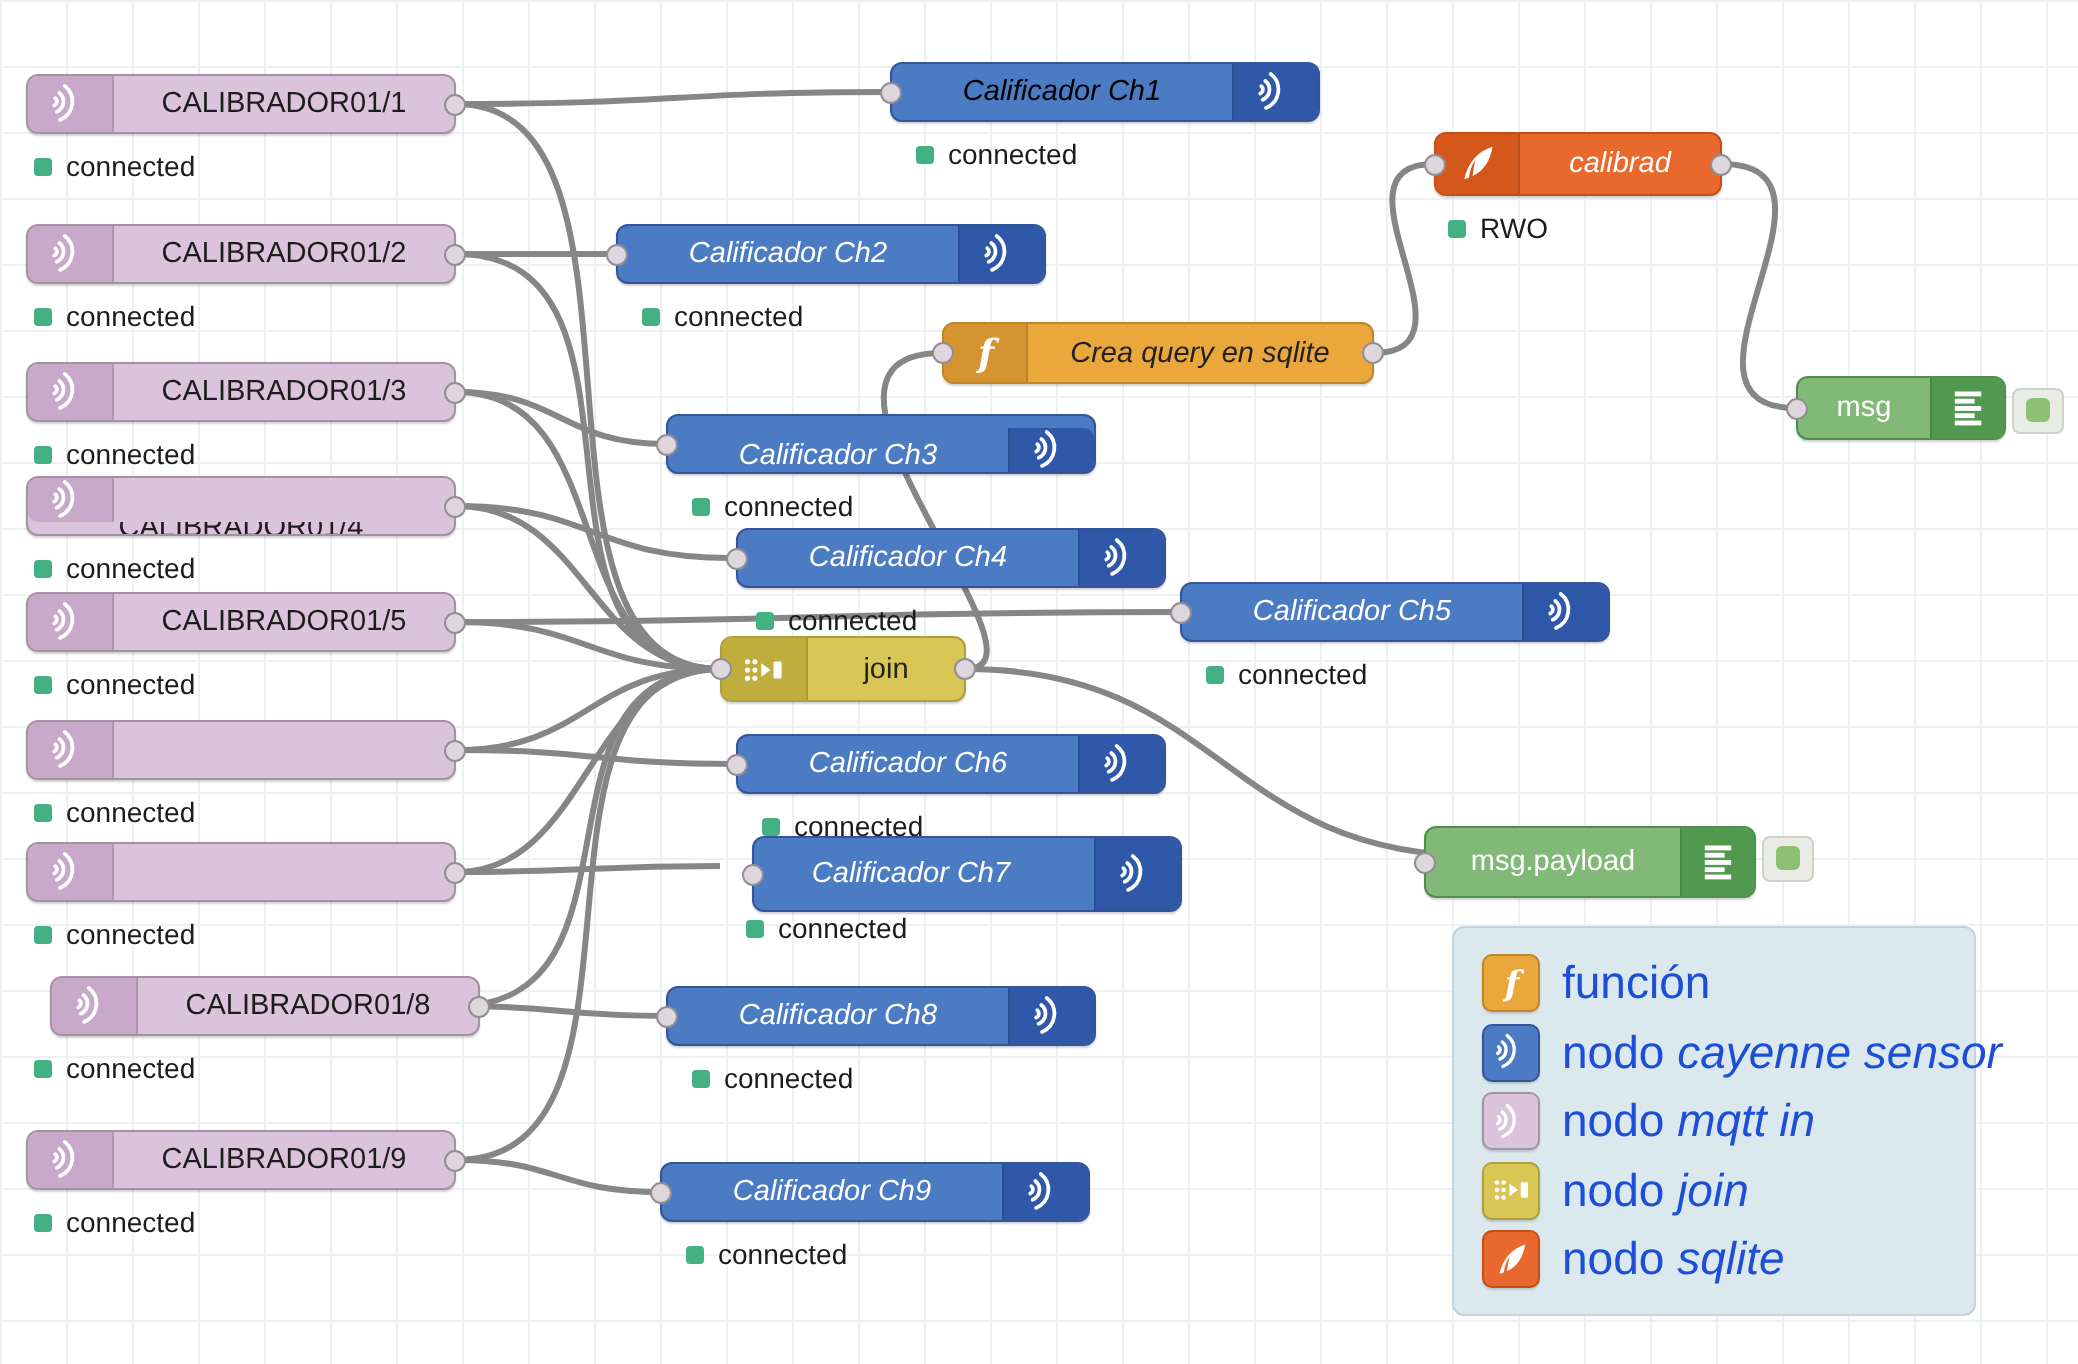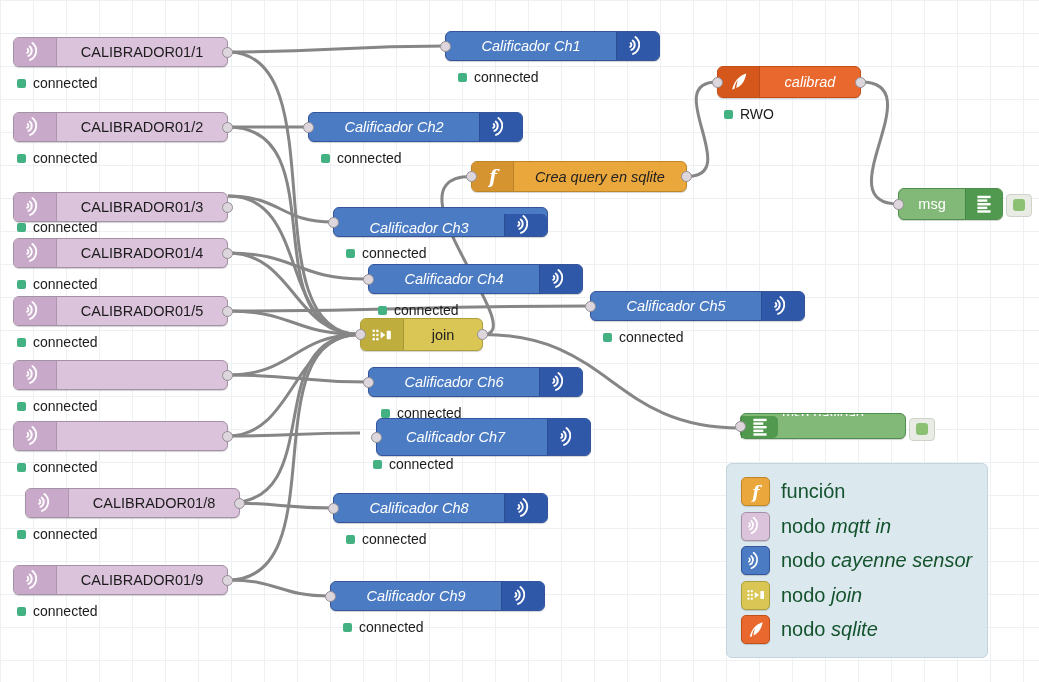--- a/index.html
+++ b/index.html
@@ -45,21 +45,21 @@
   #legend{
     position:absolute;z-index:4;border-radius:6px;border:1px solid #c2d4dc;background:#dbe8ee;
     box-sizing:border-box;padding:11px 14px;display:flex;flex-direction:column;justify-content:space-between;
   }
   .legend-row{display:flex;align-items:center;gap:11px;height:33px;}
   .legend-icon{
     width:27px;height:27px;border-radius:5px;display:flex;align-items:center;justify-content:center;
     box-shadow:0 1px 1px rgba(0,0,0,0.15);flex:0 0 auto;
   }
   .legend-icon svg{width:20px;height:20px;}
-  .legend-label{font-size:20px;color:#14532d;white-space:nowrap;}
+  .legend-label{font-size:23px;color:#1d4ed8;white-space:nowrap;}
   .legend-label .nm.it{font-style:italic;}
 </style>
 </head>
 <body>
 
 <div id="canvas">
   <svg id="wire-layer" width="1039" height="682" xmlns="http://www.w3.org/2000/svg">
       <path d="M228,52 C336.5,52 336.5,46 445,46" class="wire" stroke="#868686"></path>
       <path d="M228,127 C268,127 268,127 308,127" class="wire" stroke="#868686"></path>
       <path d="M228,196 C280.5,196 280.5,222 333,222" class="wire" stroke="#868686"></path>
@@ -181,34 +181,34 @@
             <g fill="none" stroke="#fff" stroke-width="1.7" stroke-linecap="round" transform="rotate(8 10 10)">
               <path d="M3 8.3 A2 2 0 0 1 3 11.7"></path>
               <path d="M4.5 5.7 A5 5 0 0 1 4.5 14.3"></path>
               <path d="M6.5 2.2 A9 9 0 0 1 6.5 17.8"></path>
             </g>
           </svg>
         </span>
         <span class="node-label" style="color: rgb(28, 28, 28);">CALIBRADOR01/2</span>
         <span class="port out"></span>
       </div>
-      <div class="node" style="left: 13px; top: 181px; width: 215px; height: 30px; background: rgb(220, 195, 220); border-color: rgb(165, 145, 165); margin-top: 11px;">
+      <div class="node" style="left: 13px; top: 181px; width: 215px; height: 30px; background: rgb(220, 195, 220); border-color: rgb(165, 145, 165);">
         <span class="icon-region left" style="width: 42px; background: rgb(201, 169, 201);">
           <svg viewBox="0 0 20 20">
             <g fill="none" stroke="#fff" stroke-width="1.7" stroke-linecap="round" transform="rotate(8 10 10)">
               <path d="M3 8.3 A2 2 0 0 1 3 11.7"></path>
               <path d="M4.5 5.7 A5 5 0 0 1 4.5 14.3"></path>
               <path d="M6.5 2.2 A9 9 0 0 1 6.5 17.8"></path>
             </g>
           </svg>
         </span>
         <span class="node-label" style="color: rgb(28, 28, 28);">CALIBRADOR01/3</span>
         <span class="port out"></span>
       </div>
-      <div class="node" style="left: 13px; top: 238px; width: 215px; height: 30px; background: rgb(220, 195, 220); border-color: rgb(165, 145, 165);">
+      <div class="node" style="left: 13px; top: 238px; width: 215px; height: 30px; background: rgb(220, 195, 220); border-color: rgb(165, 145, 165); flex-direction: column;">
         <span class="icon-region left" style="width: 42px; background: rgb(201, 169, 201);">
           <svg viewBox="0 0 20 20">
             <g fill="none" stroke="#fff" stroke-width="1.7" stroke-linecap="round" transform="rotate(8 10 10)">
               <path d="M3 8.3 A2 2 0 0 1 3 11.7"></path>
               <path d="M4.5 5.7 A5 5 0 0 1 4.5 14.3"></path>
               <path d="M6.5 2.2 A9 9 0 0 1 6.5 17.8"></path>
             </g>
           </svg>
         </span>
         <span class="node-label" style="color: rgb(28, 28, 28);">CALIBRADOR01/4</span>
@@ -272,21 +272,21 @@
               <path d="M3 8.3 A2 2 0 0 1 3 11.7"></path>
               <path d="M4.5 5.7 A5 5 0 0 1 4.5 14.3"></path>
               <path d="M6.5 2.2 A9 9 0 0 1 6.5 17.8"></path>
             </g>
           </svg>
         </span>
         <span class="node-label" style="color: rgb(28, 28, 28);">CALIBRADOR01/9</span>
         <span class="port out"></span>
       </div>
       <div class="node" style="left: 445px; top: 31px; width: 215px; height: 30px; background: rgb(75, 123, 194); border-color: rgb(52, 84, 156);">
-        <span class="node-label italic" style="color: #ffffff;">Calificador Ch1</span>
+        <span class="node-label italic" style="color: #000000;">Calificador Ch1</span>
         <span class="icon-region right" style="width: 42px; background: rgb(48, 88, 168);">
           <svg viewBox="0 0 20 20">
             <g fill="none" stroke="#fff" stroke-width="1.7" stroke-linecap="round" transform="rotate(8 10 10)">
               <path d="M3 8.3 A2 2 0 0 1 3 11.7"></path>
               <path d="M4.5 5.7 A5 5 0 0 1 4.5 14.3"></path>
               <path d="M6.5 2.2 A9 9 0 0 1 6.5 17.8"></path>
             </g>
           </svg>
         </span>
         <span class="port in"></span>
@@ -445,21 +445,21 @@
               <rect x="4" y="12.4" width="9" height="2.2"></rect>
               <rect x="4" y="15.7" width="12" height="2.2"></rect>
             </g>
           </svg>
         </span>
         <span class="port in"></span>
         <span class="toggle" style="top: 4.5px;">
           <span class="sq"></span>
         </span>
       </div>
-      <div class="node" style="left: 740px; top: 413px; width: 166px; height: 26px; background: rgb(130, 184, 120); border-color: rgb(77, 143, 75); flex-direction: column;">
+      <div class="node" style="left: 712px; top: 413px; width: 166px; height: 36px; background: rgb(130, 184, 120); border-color: rgb(77, 143, 75);">
         <span class="node-label" style="color: rgb(255, 255, 255);">msg.payload</span>
         <span class="icon-region right" style="width: 36px; background: rgb(81, 153, 79);">
           <svg viewBox="0 0 20 20">
             <g fill="#fff">
               <rect x="4" y="2.5" width="12" height="2.2"></rect>
               <rect x="4" y="5.8" width="9" height="2.2"></rect>
               <rect x="4" y="9.1" width="12" height="2.2"></rect>
               <rect x="4" y="12.4" width="9" height="2.2"></rect>
               <rect x="4" y="15.7" width="12" height="2.2"></rect>
             </g>
@@ -474,42 +474,42 @@
   <div id="legend" style="left: 726px; top: 463px; width: 262px; height: 195px;">
       <div class="legend-row">
         <span class="legend-icon" style="background: rgb(234, 167, 60); border: 1px solid rgb(191, 134, 40);">
           <svg viewBox="0 0 20 20">
             <text x="10" y="15.5" text-anchor="middle" font-family="DejaVu Serif, serif" font-style="italic" font-weight="bold" font-size="17" fill="#fff">f</text>
           </svg>
         </span>
         <span class="legend-label"><span class="pre"></span><span class="nm">función</span></span>
       </div>
       <div class="legend-row">
+        <span class="legend-icon" style="background: rgb(75, 123, 194); border: 1px solid rgb(52, 84, 156);">
+          <svg viewBox="0 0 20 20">
+            <g fill="none" stroke="#fff" stroke-width="1.7" stroke-linecap="round" transform="rotate(8 10 10)">
+              <path d="M3 8.3 A2 2 0 0 1 3 11.7"></path>
+              <path d="M4.5 5.7 A5 5 0 0 1 4.5 14.3"></path>
+              <path d="M6.5 2.2 A9 9 0 0 1 6.5 17.8"></path>
+            </g>
+          </svg>
+        </span>
+        <span class="legend-label"><span class="pre">nodo </span><span class="nm it">cayenne sensor</span></span>
+      </div>
+      <div class="legend-row">
         <span class="legend-icon" style="background: rgb(220, 195, 220); border: 1px solid rgb(165, 145, 165);">
           <svg viewBox="0 0 20 20">
             <g fill="none" stroke="#fff" stroke-width="1.7" stroke-linecap="round" transform="rotate(8 10 10)">
               <path d="M3 8.3 A2 2 0 0 1 3 11.7"></path>
               <path d="M4.5 5.7 A5 5 0 0 1 4.5 14.3"></path>
               <path d="M6.5 2.2 A9 9 0 0 1 6.5 17.8"></path>
             </g>
           </svg>
         </span>
         <span class="legend-label"><span class="pre">nodo </span><span class="nm it">mqtt in</span></span>
-      </div>
-      <div class="legend-row">
-        <span class="legend-icon" style="background: rgb(75, 123, 194); border: 1px solid rgb(52, 84, 156);">
-          <svg viewBox="0 0 20 20">
-            <g fill="none" stroke="#fff" stroke-width="1.7" stroke-linecap="round" transform="rotate(8 10 10)">
-              <path d="M3 8.3 A2 2 0 0 1 3 11.7"></path>
-              <path d="M4.5 5.7 A5 5 0 0 1 4.5 14.3"></path>
-              <path d="M6.5 2.2 A9 9 0 0 1 6.5 17.8"></path>
-            </g>
-          </svg>
-        </span>
-        <span class="legend-label"><span class="pre">nodo </span><span class="nm it">cayenne sensor</span></span>
       </div>
       <div class="legend-row">
         <span class="legend-icon" style="background: rgb(217, 198, 84); border: 1px solid rgb(173, 160, 60);">
           <svg viewBox="0 0 24 16">
             <g fill="#fff">
               <circle cx="3" cy="3.5" r="1.4"></circle>
               <circle cx="7" cy="3.5" r="1.4"></circle>
               <circle cx="3" cy="8" r="1.4"></circle>
               <circle cx="7" cy="8" r="1.4"></circle>
               <circle cx="3" cy="12.5" r="1.4"></circle>

